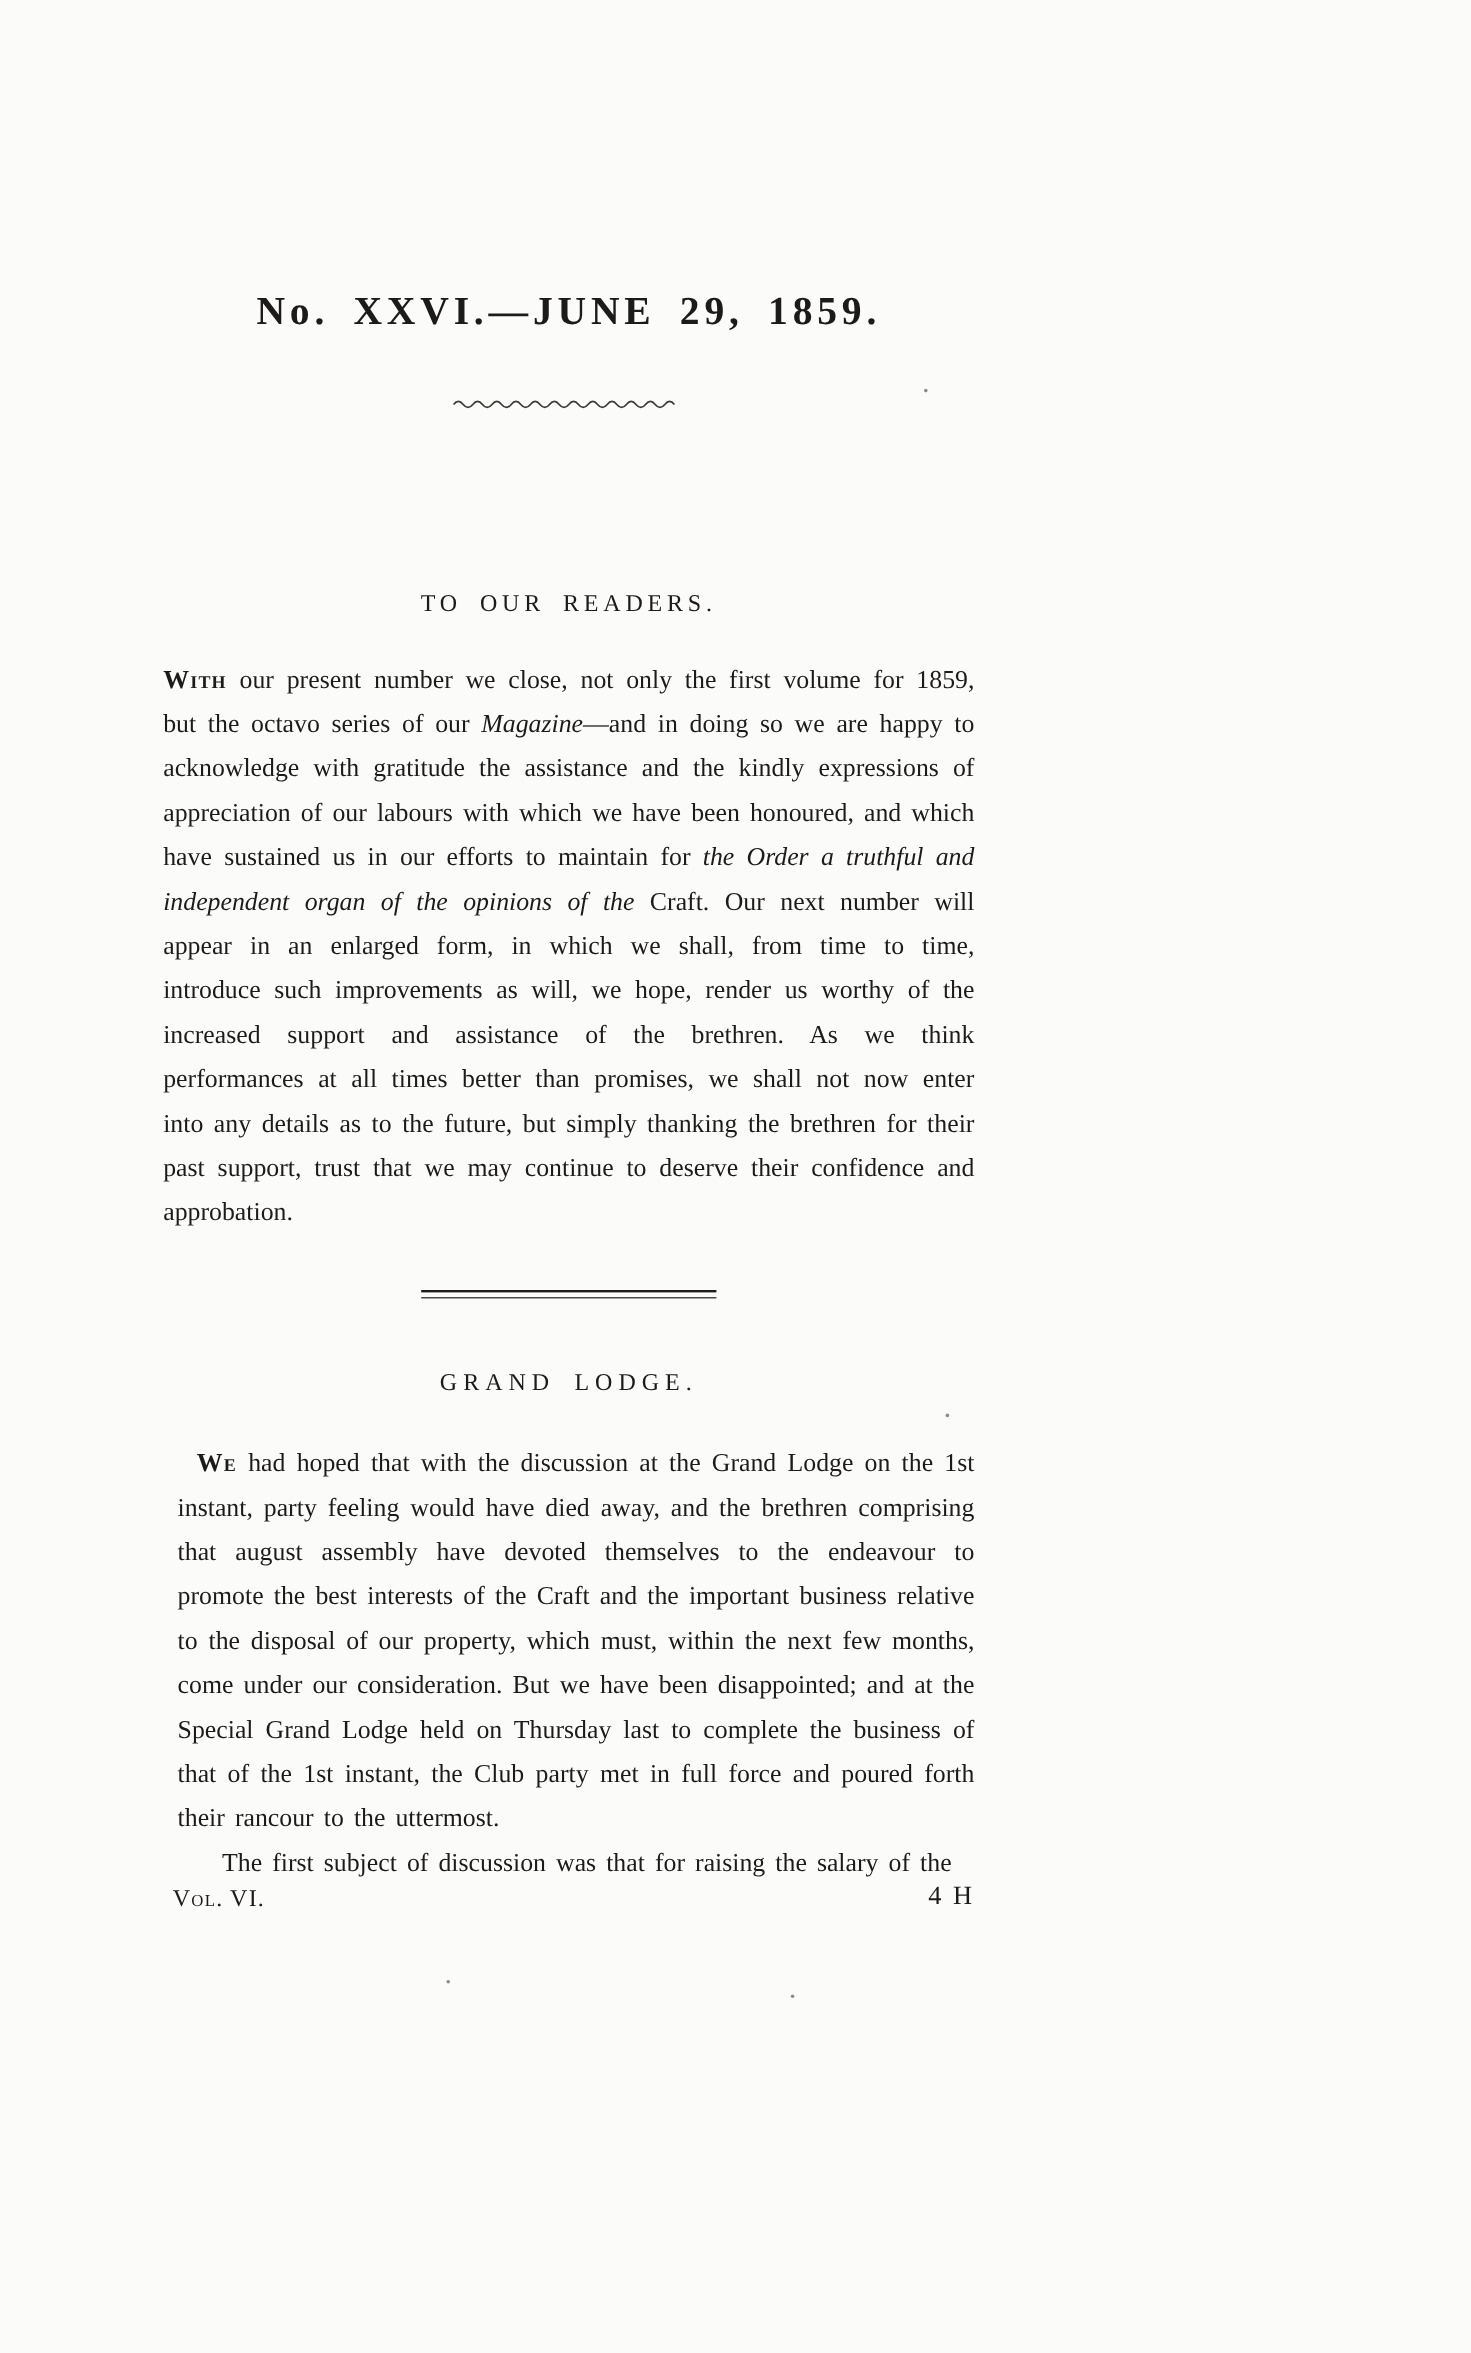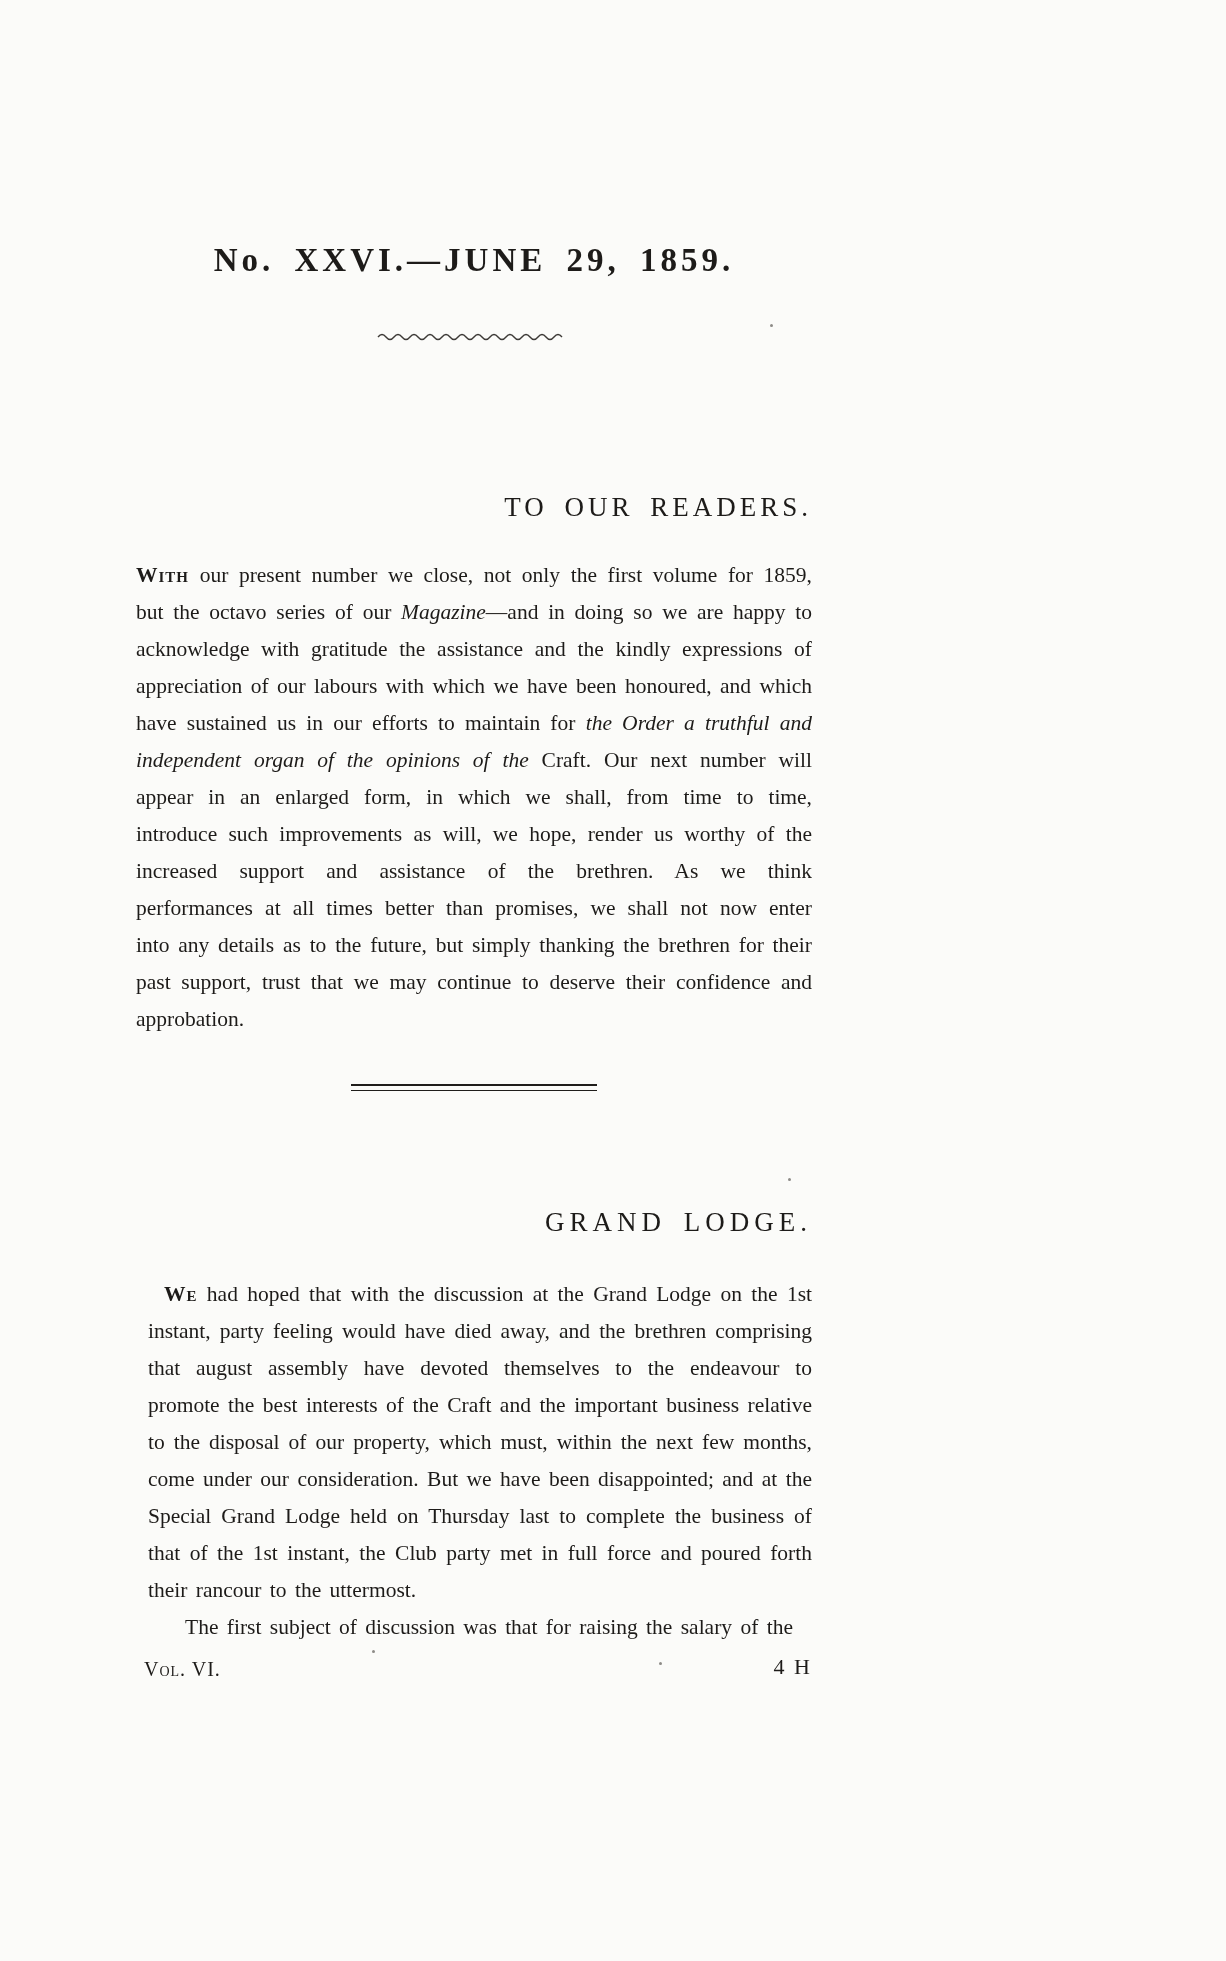--- a/index.html
+++ b/index.html
@@ -24,49 +24,49 @@
     word-spacing:8px;
     line-height:1.25;
     white-space:nowrap;
   }
   .squiggle-wrap{
     margin-top:50px;
     text-align:center;
     line-height:0;
   }
   .section-heading{
-    text-align:right;
-    font-size:27px;
+    text-align:center;
+    font-size:20px;
     letter-spacing:4px;
     word-spacing:6px;
     line-height:1.25;
   }
   .heading-readers{margin-top:150px;}
-  .heading-grand-lodge{margin-top:115px;letter-spacing:5px;}
+  .heading-grand-lodge{margin-top:58px;letter-spacing:5px;}
   .body-para{
     font-size:21.5px;
     line-height:37px;
     text-align:justify;
     word-spacing:3px;
     margin:0;
   }
   .para-readers{margin-top:32px;}
   .para-grand-1{margin-top:36px;text-indent:16px;margin-left:12px;}
   .para-grand-2{margin-top:0;text-indent:30px;text-align:center;}
   .lead-word{font-variant:small-caps;letter-spacing:1px;font-weight:bold;}
   .ital{font-style:italic;}
   .double-rule{
     margin:46px auto 0 auto;
     width:246px;height:4px;
     border-top:2px solid #1f1d1b;
     border-bottom:1px solid #1f1d1b;
   }
   .page-footer{
     position:relative;
-    margin-top:12px;
+    margin-top:0;
     height:30px;
     font-size:19px;
   }
   .footer-volume{
     position:absolute;left:8px;top:0;
     font-variant:small-caps;
     letter-spacing:1px;
     font-size:20px;
   }
   .footer-signature{

